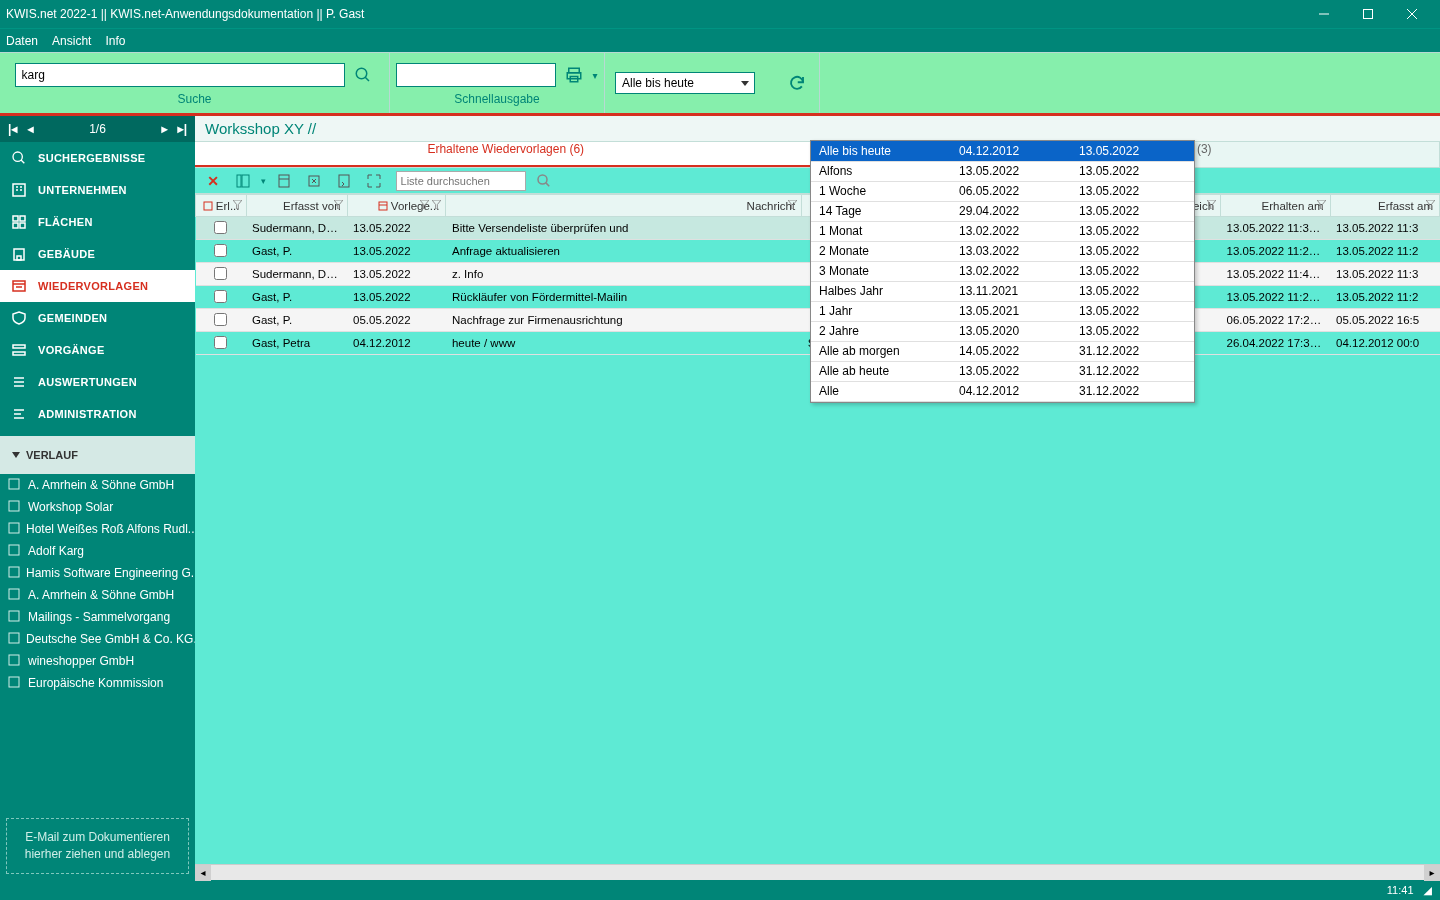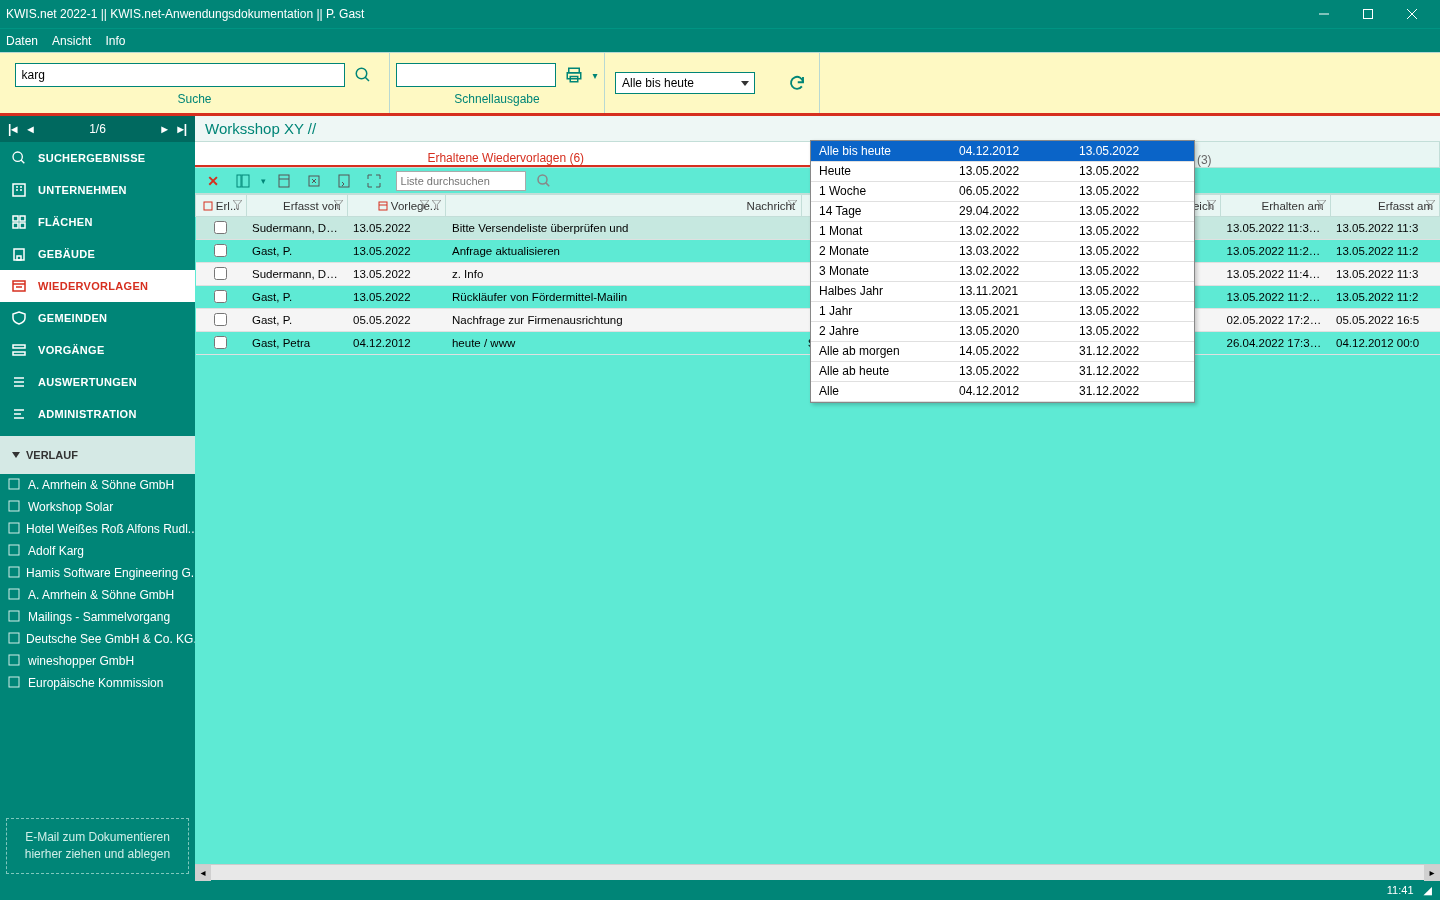--- a/index.html
+++ b/index.html
@@ -9,21 +9,21 @@
 .titlebar { height: 28px; background: #008577; display: flex; align-items: center; padding: 0 6px; color: #fff; font-size: 12px; }
 .titlebar .title { flex: 1; }
 .titlebar .win-btn { width: 44px; height: 28px; display: flex; align-items: center; justify-content: center; color: #fff; cursor: pointer; }
 .titlebar .win-btn svg { width: 10px; height: 10px; stroke: #fff; stroke-width: 1; fill: none; }
 
 
 .menubar { height: 24px; background: #008577; display: flex; align-items: center; padding: 0 6px; color: #fff; font-size: 12px; gap: 14px; border-top: 1px solid #009483; }
 .menubar span { cursor: pointer; }
 
 
-.toolbar { height: 64px; background: #fef9c3; border-top: 1px solid #b8d9d3; border-bottom: 3px solid #d62f1f; display: flex; }
+.toolbar { height: 64px; background: #86efac; border-top: 1px solid #b8d9d3; border-bottom: 3px solid #d62f1f; display: flex; }
 .toolbar .section { display: flex; flex-direction: column; align-items: center; justify-content: center; border-right: 1px solid #b8d9d3; padding: 4px 10px; font-size: 12px; }
 .toolbar .section .top { display: flex; align-items: center; gap: 6px; height: 30px; }
 .toolbar .section .label { color: #008577; font-size: 12px; margin-top: 2px; }
 .toolbar input[type=text] { height: 24px; border: 1px solid #008577; background: #fff; font-size: 12px; padding: 0 6px; }
 .toolbar .dropdown { height: 22px; border: 1px solid #008577; background: #fff; font-size: 12px; padding: 0 20px 0 6px; display: flex; align-items: center; position: relative; min-width: 140px; cursor: pointer; }
 .toolbar .dropdown::after { content: ""; position: absolute; right: 5px; top: 8px; border-left: 4px solid transparent; border-right: 4px solid transparent; border-top: 5px solid #333; }
 .icon-btn { width: 24px; height: 24px; display: flex; align-items: center; justify-content: center; cursor: pointer; }
 
 
 .workspace { display: flex; height: calc(900px - 28px - 24px - 64px - 20px); }
@@ -41,21 +41,21 @@
 .sidebar .verlauf-header::before { content: ""; border-left: 4px solid transparent; border-right: 4px solid transparent; border-top: 6px solid #333; margin-right: 6px; }
 .sidebar .verlauf-item { height: 22px; display: flex; align-items: center; gap: 6px; padding: 0 8px; cursor: pointer; font-size: 12px; white-space: nowrap; overflow: hidden; text-overflow: ellipsis; }
 .sidebar .verlauf-item .vicon { width: 14px; height: 14px; }
 .sidebar .spacer { flex: 1; }
 .sidebar .dropzone { margin: 6px; border: 1px dashed #7fc7bd; padding: 10px 8px; color: #cfeee8; font-size: 12px; text-align: center; line-height: 1.4; }
 
 
 .content { flex: 1; position: relative; display: flex; flex-direction: column; background: #5eead4; }
 .content-title { height: 26px; background: #eef7f5; border-bottom: 1px solid #c3ded8; display: flex; align-items: center; padding: 0 10px; color: #008577; font-size: 15px; }
 .tabbar { height: 26px; background: #e8f6f3; border-bottom: 1px solid #c3ded8; display: flex; align-items: stretch; font-size: 12px; }
-.tabbar .tab { flex: 1; display: flex; align-items: flex-end; justify-content: center; color: #666; cursor: pointer; border-right: 1px solid #c3ded8; }
+.tabbar .tab { flex: 1; display: flex; align-items: flex-start; justify-content: center; color: #666; cursor: pointer; border-right: 1px solid #c3ded8; }
 .tabbar .tab.active { color: #d62f1f; border-bottom: 2px solid #d62f1f; background: #fff; }
 
 .gridbar { height: 26px; display: flex; align-items: center; gap: 6px; padding: 0 6px; border-bottom: 1px solid #c3ded8; font-size: 12px; }
 .gridbar input { height: 20px; width: 130px; border: 1px solid #aaa; font-size: 11px; padding: 0 4px; margin-left: 4px; }
 
 .grid { width: 100%; border-collapse: collapse; font-size: 11.5px; table-layout: fixed; }
 .grid th { background: #e8f6f3; border: 1px solid #c3ded8; text-align: right; padding: 3px 6px; font-weight: normal; color: #333; height: 22px; position: relative; white-space: nowrap; overflow: hidden; }
 .grid th .filter { position: absolute; right: 4px; top: 4px; width: 10px; height: 10px; }
 .grid td { border-bottom: 1px solid #e0e0e0; padding: 3px 6px; height: 23px; white-space: nowrap; overflow: hidden; text-overflow: ellipsis; }
 .grid tbody tr:nth-child(odd) { background: #f5f5f5; }
@@ -466,21 +466,21 @@
             <td>13.05.2022  11:24:...</td>
             <td>13.05.2022  11:2</td>
           </tr>
           <tr>
             <td class="chk"><input type="checkbox" style=""></td>
             <td>Gast, P.</td>
             <td>05.05.2022</td>
             <td>Nachfrage zur Firmenausrichtung</td>
             <td style="text-align:right"></td>
             <td>Unternehmen</td>
-            <td>02.05.2022  17:25:...</td>
+            <td>06.05.2022  17:25:...</td>
             <td>05.05.2022  16:5</td>
           </tr>
           <tr>
             <td class="chk"><input type="checkbox" style=""></td>
             <td>Gast, Petra</td>
             <td>04.12.2012</td>
             <td>heute / www</td>
             <td style="text-align:right">Seniorenführer/Seniorennetzwerk  für  den  LK Schwe...</td>
             <td>Aktivitäten</td>
             <td>26.04.2022  17:37:...</td>
@@ -491,21 +491,21 @@
 
     <div class="dropdown-panel">
       <table>
           <tbody id="dd-body">
             <tr class="sel">
               <td style="width:140px">Alle bis heute</td>
               <td style="width:120px">04.12.2012</td>
               <td>13.05.2022</td>
             </tr>
             <tr>
-              <td style="width:140px">Heute</td>
+              <td style="width:140px">Alfons</td>
               <td style="width:120px">13.05.2022</td>
               <td>13.05.2022</td>
             </tr>
             <tr>
               <td style="width:140px">1 Woche</td>
               <td style="width:120px">06.05.2022</td>
               <td>13.05.2022</td>
             </tr>
             <tr>
               <td style="width:140px">14 Tage</td>

